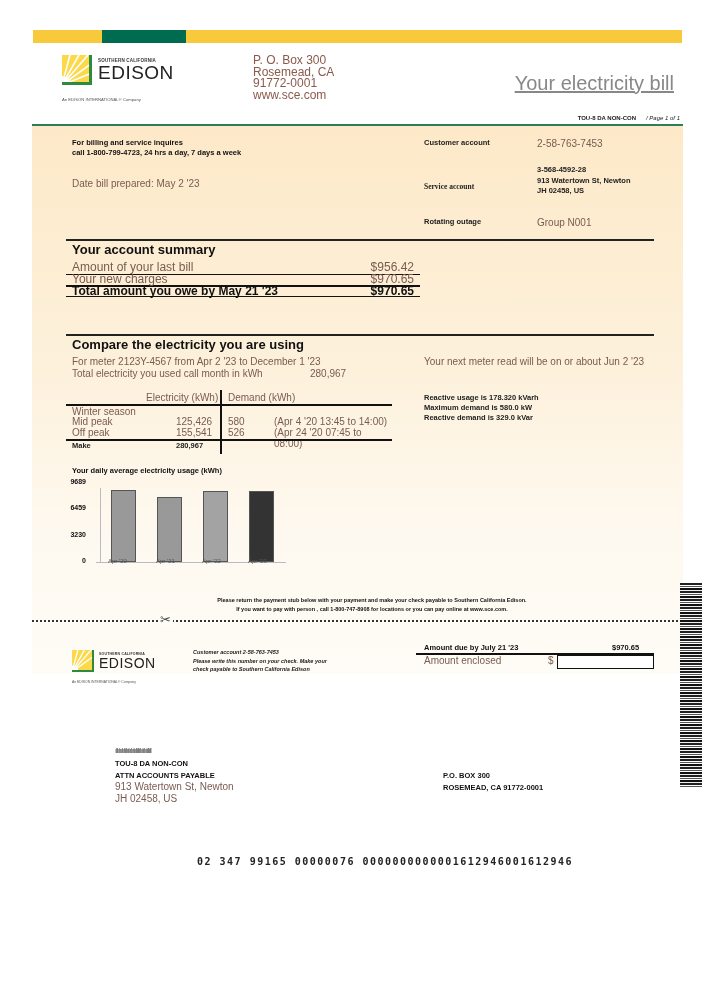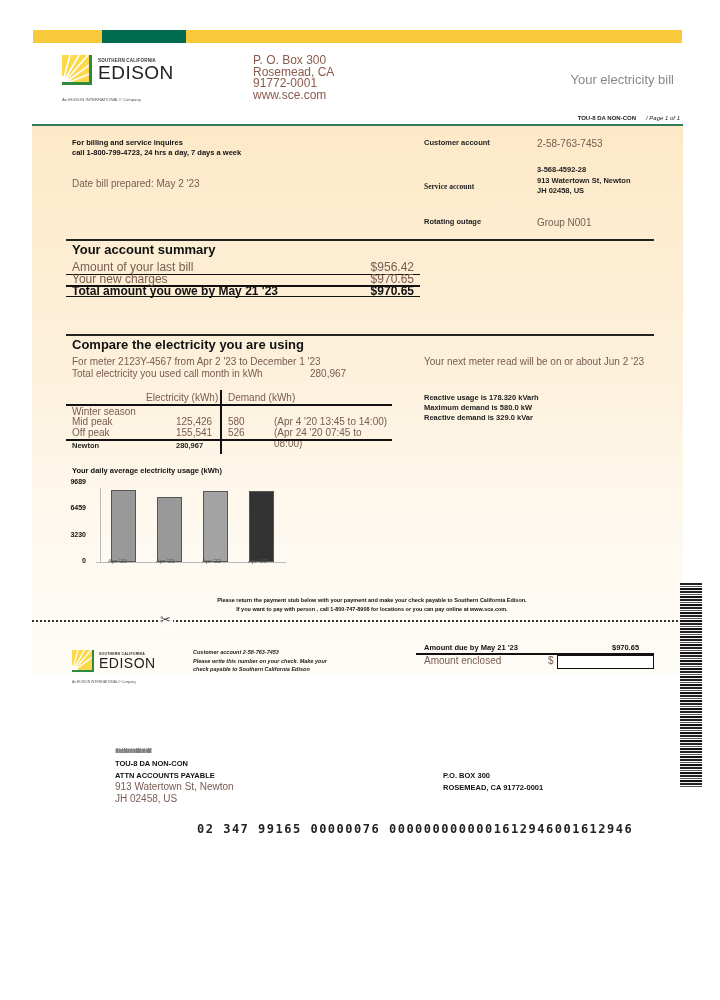--- a/index.html
+++ b/index.html
@@ -16,21 +16,21 @@
   .logo { display: flex; align-items: center; }
   .logo-mark { width: 30px; height: 30px; background: #fcd84a; position: relative; border-right: 3px solid #2e8b3d; border-bottom: 3px solid #2e8b3d; overflow: hidden; }
   .logo-mark svg { position: absolute; left: 0; top: 0; }
   .logo-text { margin-left: 6px; }
   .logo-small { font-size: 4.5px; letter-spacing: 0.2px; color: #333; font-weight: bold; }
   .logo-big { font-size: 19px; letter-spacing: 0.5px; color: #222; line-height: 19px; }
   .logo-sub { font-size: 4.2px; color: #555; margin-top: 5px; }
 
   .addr { font-size: 12px; color: #8a5a4a; line-height: 11.5px; }
 
-  .title { right: 46px; top: 72px; font-size: 13px; color: #888; }
+  .title { right: 46px; top: 72px; font-size: 20px; color: #888; text-decoration: underline; }
   .pageinfo { right: 40px; top: 115px; font-size: 6px; font-weight: bold; color: #222; }
   .pageinfo .page { font-weight: normal; font-style: italic; margin-left: 10px; }
 
   
   .panel { left: 32px; top: 124px; width: 651px; height: 550px;
     background: linear-gradient(to bottom, #fde9c8 0%, #fdf1dc 45%, #fef9f0 75%, #fefcf6 100%);
     border-top: 2px solid #2e7d5b; }
 
   .text-bold { font-weight: bold; color: #111; }
 
@@ -52,21 +52,21 @@
 
   .cutline { left: 32px; top: 620px; width: 650px; border-top: 2px dotted #333; }
 
   .stub-text { font-size: 5.5px; font-style: italic; font-weight: bold; color: #222; line-height: 8.5px; }
 
   .amt-due { font-size: 7.5px; font-weight: bold; color: #111; }
   .enclosed-box { width: 97px; height: 14px; border: 1.5px solid #111; background: #fff; }
 
   .mail-addr { font-size: 7.5px; line-height: 11.5px; }
   .barcode-postal { font-size: 7px; letter-spacing: -1px; color: #555; }
-  .ocr { font-family: "DejaVu Sans Mono", monospace; font-size: 12px; font-weight: bold; letter-spacing: 1.5px; color: #222; }
+  .ocr { font-family: "DejaVu Sans Mono", monospace; font-size: 10px; font-weight: bold; letter-spacing: 1.5px; color: #222; margin-top: 34px; }
 
   .vbarcode { left: 680px; top: 583px; width: 22px; height: 205px;
     background: repeating-linear-gradient(to bottom, #222 0px, #222 2px, #fff 2px, #fff 3px, #555 3px, #555 4px, #fff 4px, #fff 5px, #111 5px, #111 7px, #eee 7px, #eee 8px); }
 </style>
 </head>
 <body>
 
 <div class="abs topbar"></div>
 <div class="abs topbar-green"></div>
 
@@ -167,21 +167,21 @@
   <div class="abs val" style="left:110px; top:26px;">125,426</div>
   <div class="abs val" style="left:162px; top:26px;">580</div>
   <div class="abs val" style="left:208px; top:26px;">(Apr 4 '20 13:45 to 14:00)</div>
 
   <div class="abs val" style="left:6px; top:37px;">Off peak</div>
   <div class="abs val" style="left:110px; top:37px;">155,541</div>
   <div class="abs val" style="left:162px; top:37px;">526</div>
   <div class="abs val" style="left:208px; top:37px;">(Apr 24 '20 07:45 to 08:00)</div>
 
   <div class="abs rule" style="left:0; top:49px; width:326px;"></div>
-  <div class="abs label-bold" style="left:6px; top:51px;">Newton</div>
+  <div class="abs label-bold" style="left:6px; top:51px;">Make</div>
   <div class="abs label-bold" style="left:110px; top:51px;">280,967</div>
 </div>
 
 <div class="abs chart-title" style="left:72px; top:466px;">Your daily average electricity usage (kWh)</div>
 <div class="abs" style="left:60px; top:478px; width:240px; height:100px;">
   <div class="abs ytick" style="left:0; top:0;">9689</div>
   <div class="abs ytick" style="left:0; top:26px;">6459</div>
   <div class="abs ytick" style="left:0; top:53px;">3230</div>
   <div class="abs ytick" style="left:0; top:79px;">0</div>
 
@@ -226,21 +226,21 @@
   </div>
 </div>
 <div class="abs logo-sub" style="left:72px; top:675px; font-size:3.4px;">An EDISON INTERNATIONAL® Company</div>
 
 <div class="abs stub-text" style="left:193px; top:648px;">
   <div>Customer account 2-58-763-7453</div>
   <div>Please write this number on your check. Make your</div>
   <div>check payable to Southern California Edison</div>
 </div>
 
-<div class="abs amt-due" style="left:424px; top:643px;">Amount due by May 21 '23</div>
+<div class="abs amt-due" style="left:424px; top:643px;">Amount due by July 21 '23</div>
 <div class="abs amt-due" style="left:612px; top:643px;">$970.65</div>
 <div class="abs rule" style="left:416px; top:653px; width:238px;"></div>
 <div class="abs val" style="left:424px; top:655px;">Amount enclosed</div>
 <div class="abs val" style="left:548px; top:655px;">$</div>
 <div class="abs enclosed-box" style="left:557px; top:655px;"></div>
 
 <div class="abs vbarcode"></div>
 
 <div class="abs barcode-postal" style="left:115px; top:747px;">ıllıılıılıılıllıılıılıılııllıllılıılılıılıllıll</div>
 <div class="abs mail-addr" style="left:115px; top:758px;">

